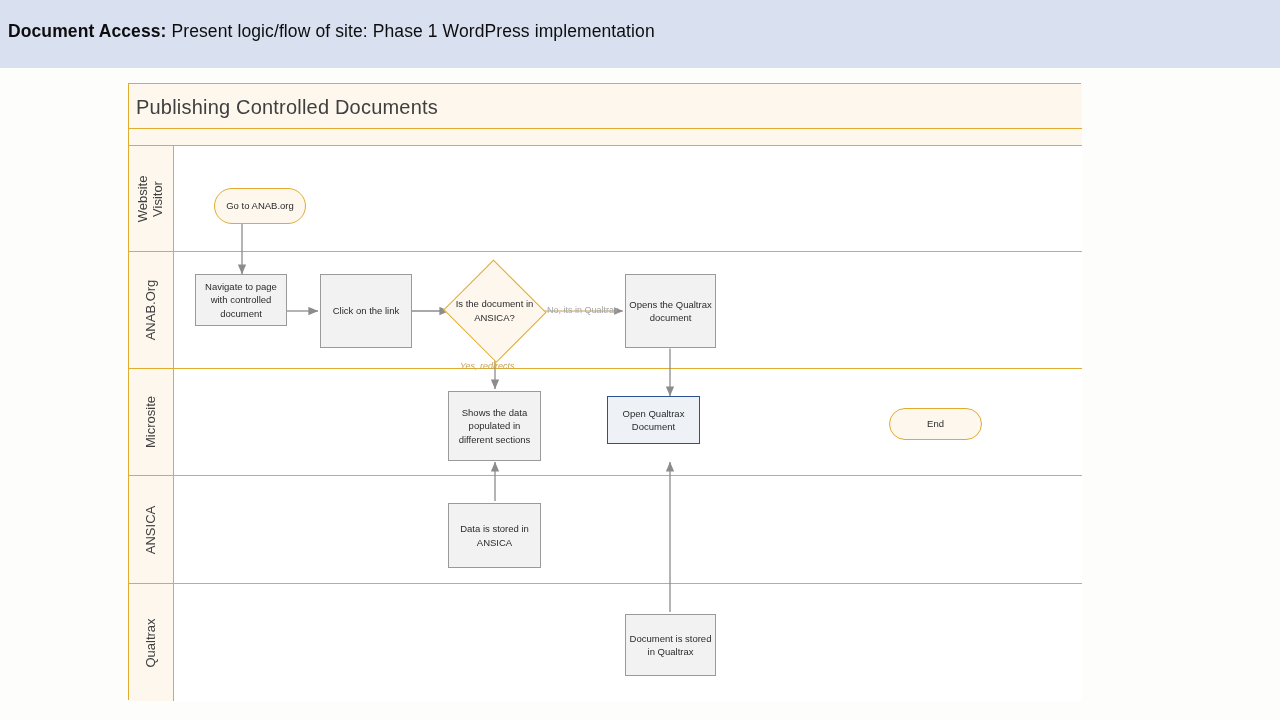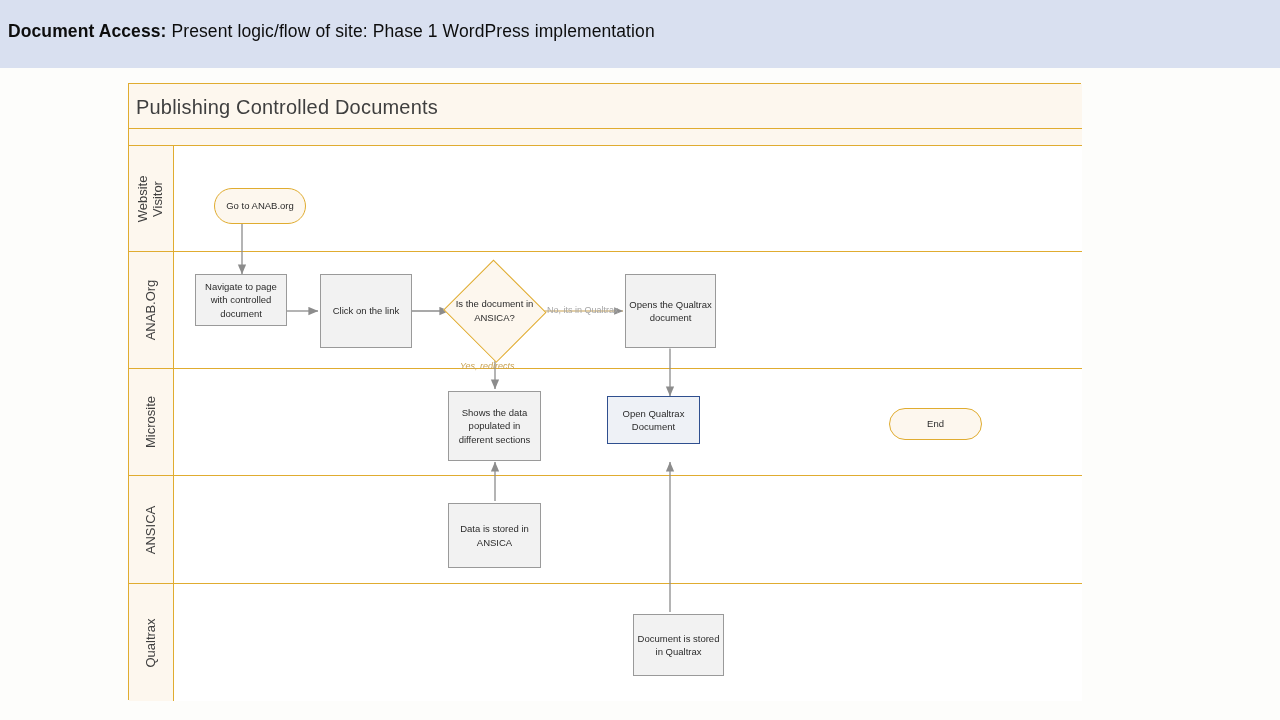--- a/index.html
+++ b/index.html
@@ -272,16 +272,16 @@
     <div class="shape process" style="left:496px; top:190px; width:91px; height:74px;">Opens the Qualtrax document</div>
 
     <div class="shape process" style="left:319px; top:307px; width:93px; height:70px;">Shows the data populated in different sections</div>
 
     <div class="shape process highlight" style="left:478px; top:312px; width:93px; height:48px;">Open Qualtrax Document</div>
 
     <div class="shape terminator" style="left:760px; top:314px; width:93px; height:32px;margin-top:10px;">End</div>
 
     <div class="shape process" style="left:319px; top:419px; width:93px; height:65px;">Data is stored in ANSICA</div>
 
-    <div class="shape process" style="left:496px; top:530px; width:91px; height:62px;margin-left:8px;">Document is stored in Qualtrax</div>
+    <div class="shape process" style="left:496px; top:530px; width:91px; height:62px;">Document is stored in Qualtrax</div>
 
   </div>
 </div>
 
 </body></html>

